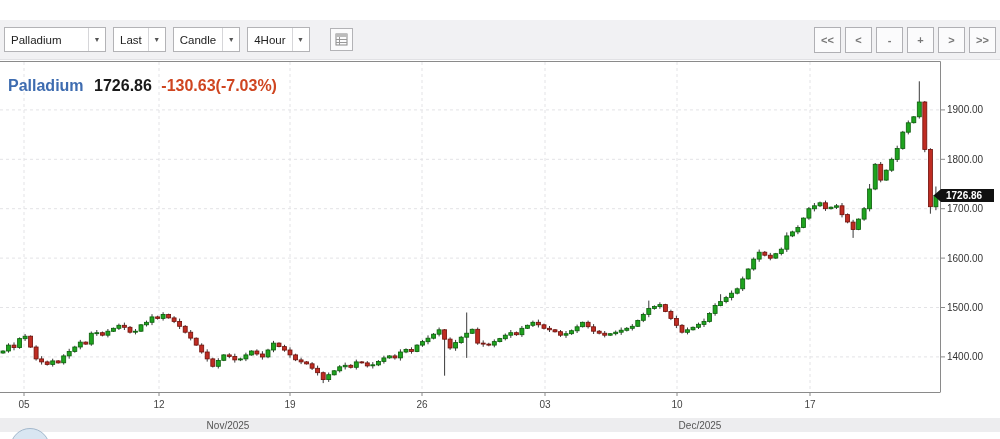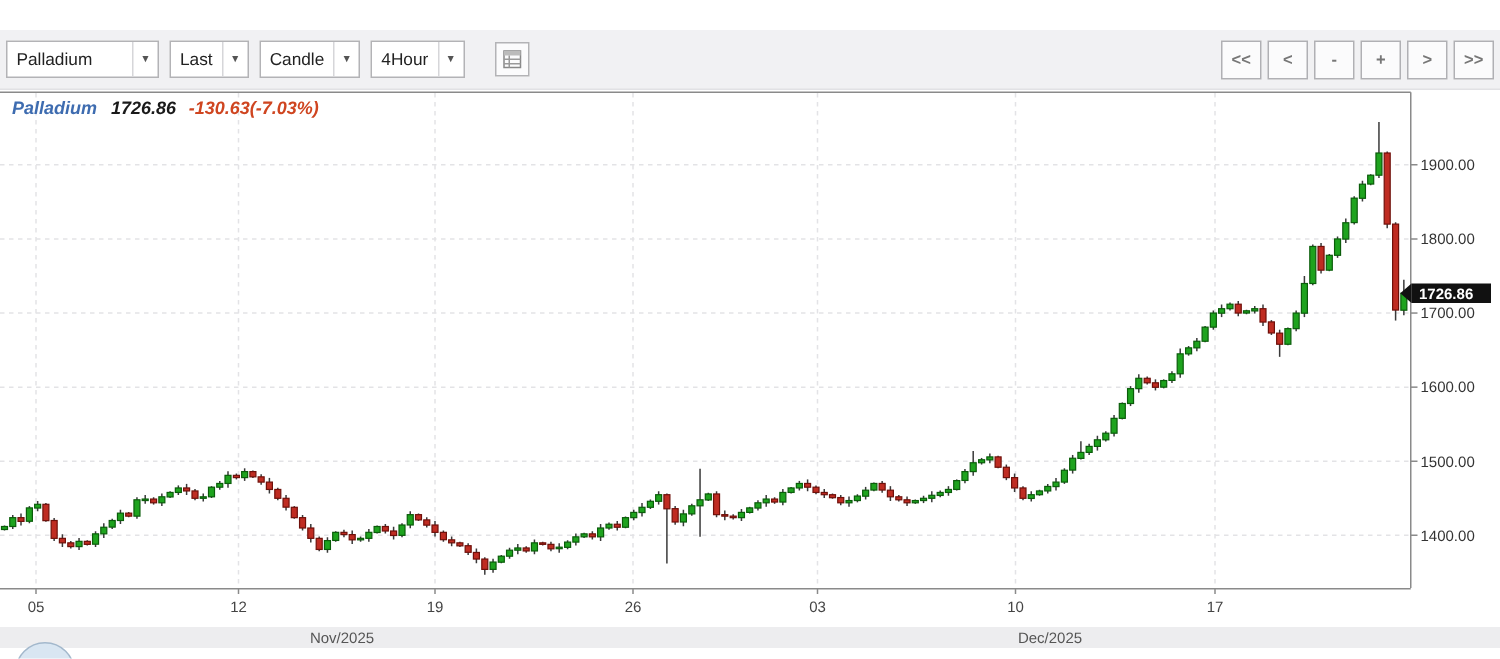--- a/index.html
+++ b/index.html
@@ -34,21 +34,21 @@
   .nav-btn{
     width:27px;height:26px;border:1px solid #b0b0b4;background:#fbfbfc;color:#777;
     font-size:11px;font-weight:bold;margin-left:4px;display:flex;align-items:center;
     justify-content:center;box-sizing:border-box;font-family:"Liberation Sans",sans-serif;
   }
   
   .chart-area{
     position:absolute;top:60px;left:0;width:1000px;height:379px;background:#fff;overflow:hidden;
   }
   .chart-header{
-    position:absolute;left:8px;top:5px;font-size:12px;font-weight:bold;z-index:2;white-space:nowrap;font-style:italic;
+    position:absolute;left:8px;top:17px;font-size:16px;font-weight:bold;z-index:2;white-space:nowrap;
   }
   .chart-header .sym{color:#3e6cb0;margin-right:6px;}
   .chart-header .px{color:#1a1a1a;margin-right:5px;}
   .chart-header .chg{color:#cf4520;}
   #chart-svg{position:absolute;left:0;top:0;}
   .globe{
     position:absolute;left:10px;top:368px;width:40px;height:40px;border-radius:50%;
     background:#d9e6f2;border:1px solid #a3b8cc;box-sizing:border-box;
   }
 </style>

